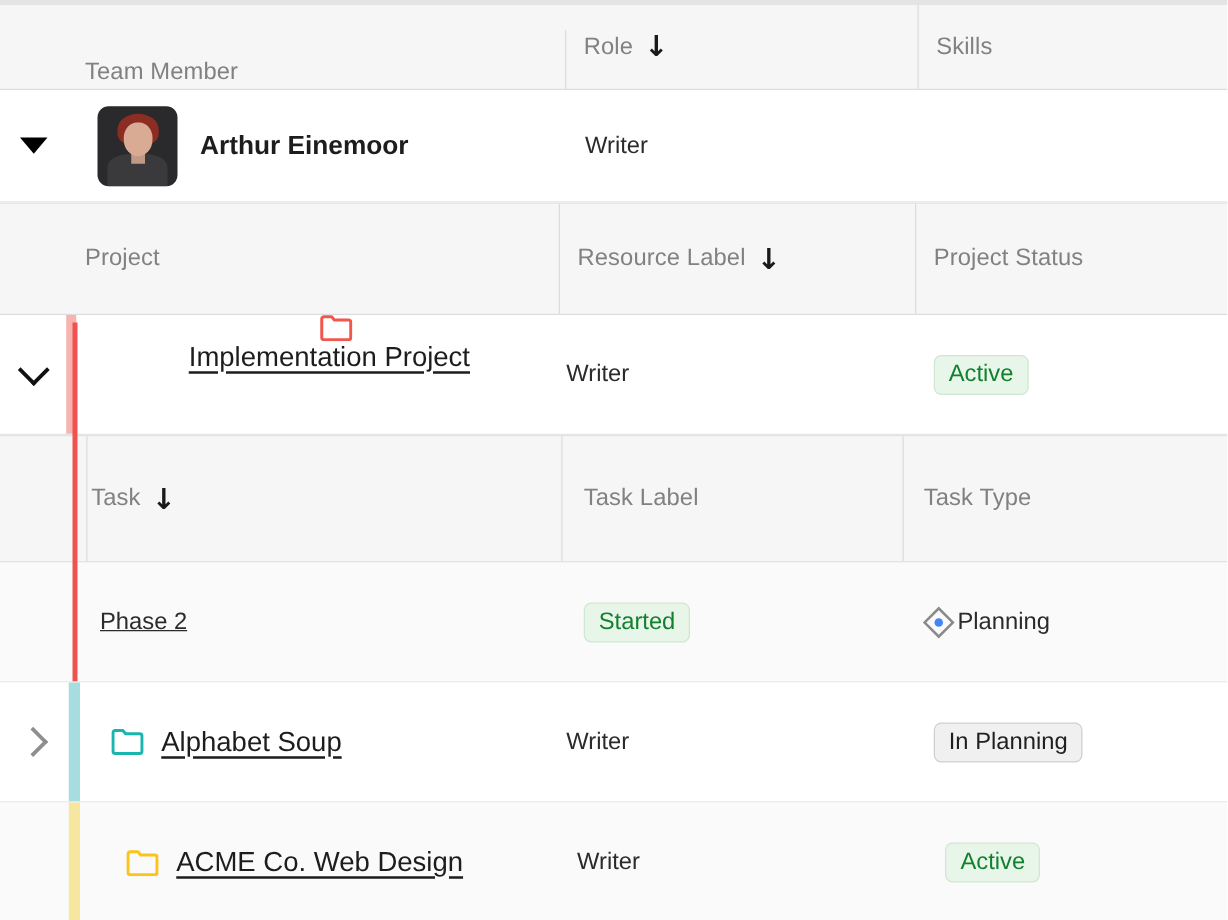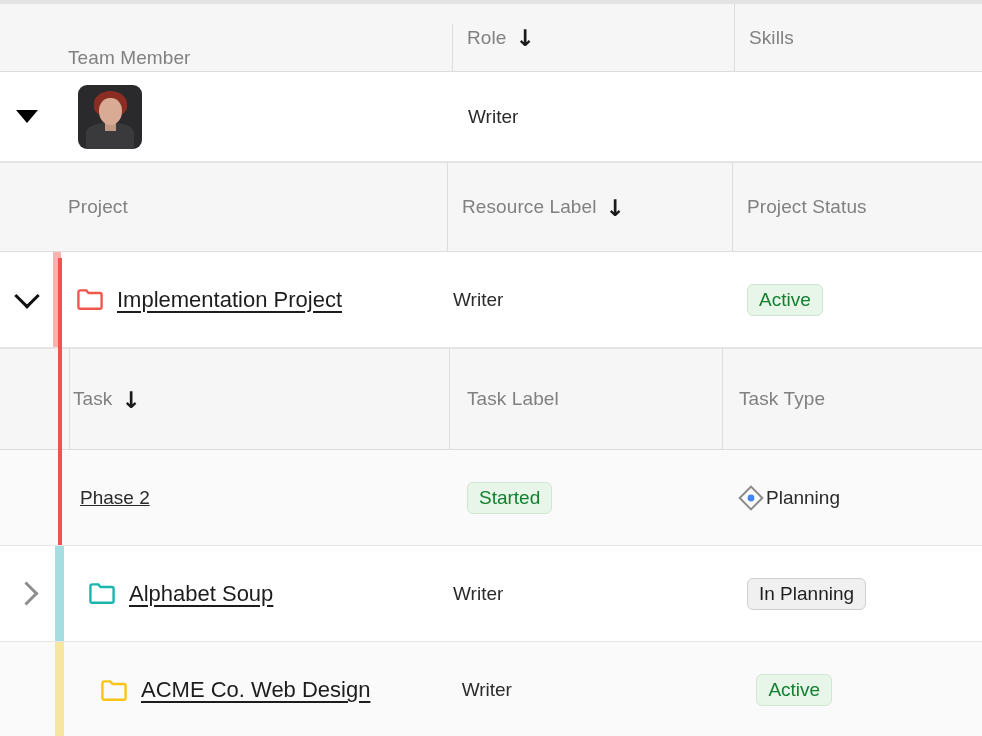--- a/index.html
+++ b/index.html
@@ -271,20 +271,21 @@
     <div class="toggle-col">
       <div class="tri-down"></div>
     </div>
     <div class="cell" style="width:400px;">
       <div class="avatar">
         <div class="body"></div>
         <div class="neck"></div>
         <div class="hair"></div>
         <div class="face"></div>
       </div>
+      <span class="member-name">Arthur Einemoor</span>
     </div>
     <div class="cell" style="width:282px; padding-left:15px;">
       <span>Writer</span>
     </div>
     <div class="cell" style="width:247px; padding-left:15px;">
       <span></span>
     </div>
   </div>
 
   <div class="row hrow" style="height:90px;justify-content:space-between;">
@@ -301,21 +302,21 @@
     </div>
   </div>
 
   <div class="row drow" style="height:96px;">
     <div class="barwrap">
       <div class="bar-light" style="background:#f8b3ae;"></div>
     </div>
     <div class="toggle-col">
       <div class="chev"></div>
     </div>
-    <div class="cell" style="width:395px; padding-left:0;">
+    <div class="cell" style="width:395px; padding-left:12px;flex-direction:column;">
       <span class="folder">
         <svg width="26" height="21" viewBox="0 0 26 21" fill="none">
           <path d="M1.4 3.2a1.8 1.8 0 0 1 1.8-1.8h6.1l2.2 2.6h11.3a1.8 1.8 0 0 1 1.8 1.8v12.2a1.8 1.8 0 0 1-1.8 1.8H3.2a1.8 1.8 0 0 1-1.8-1.8z" stroke="#f0574d" stroke-width="2.4" stroke-linejoin="round"></path>
         </svg>
       </span>
       <span class="proj-link">Implementation Project</span>
     </div>
     <div class="cell" style="width:285px; padding-left:5px;">
       <span>Writer</span>
     </div>

